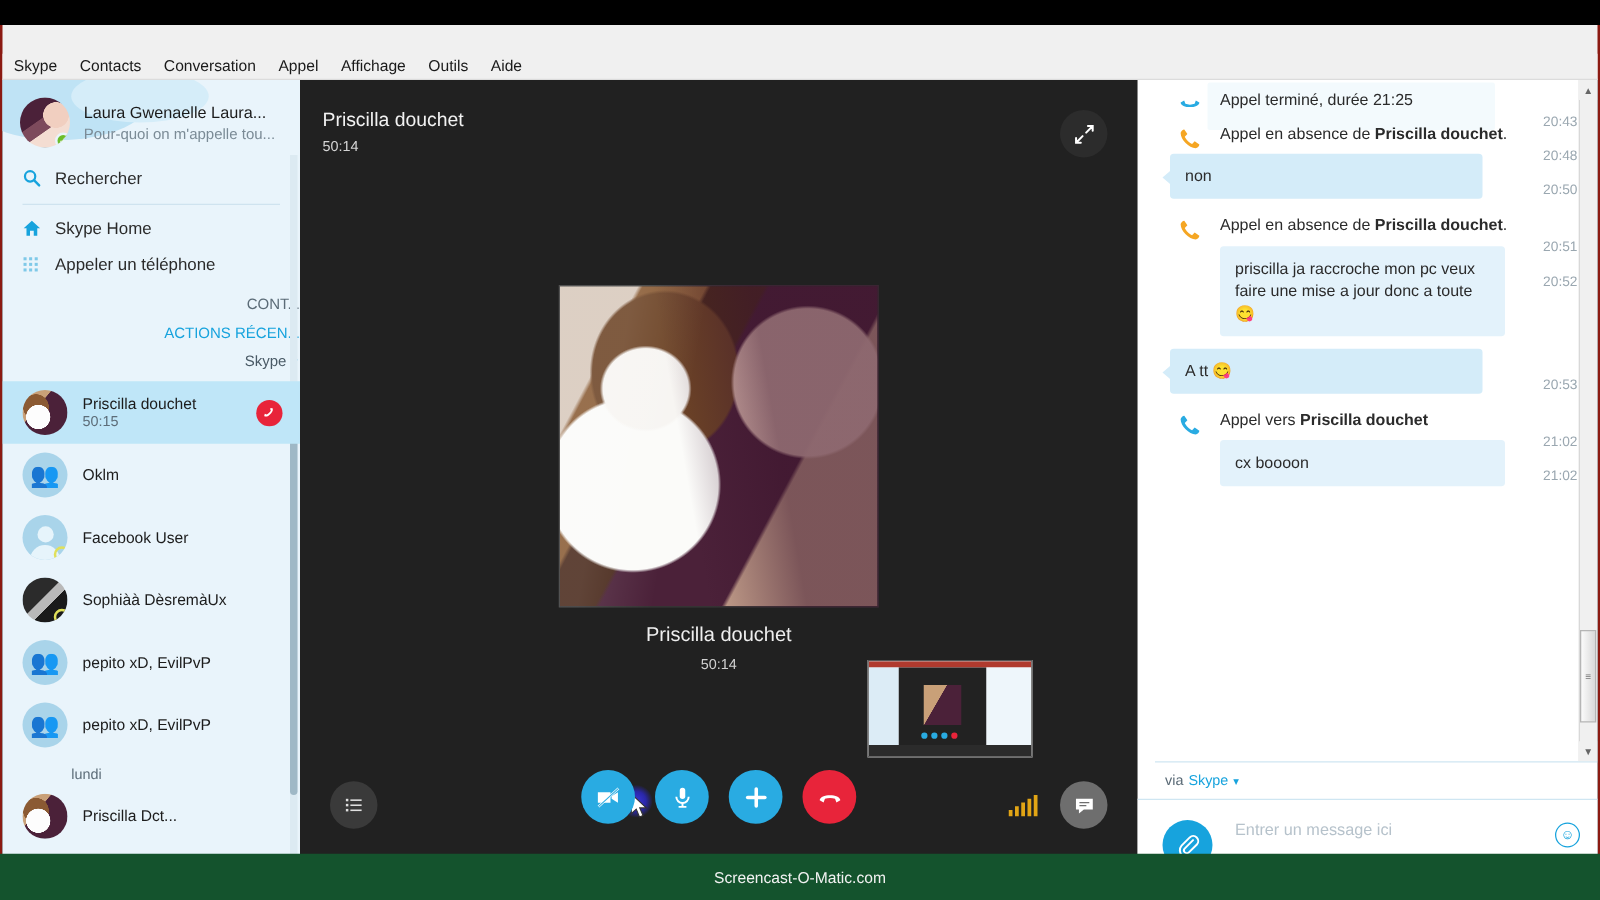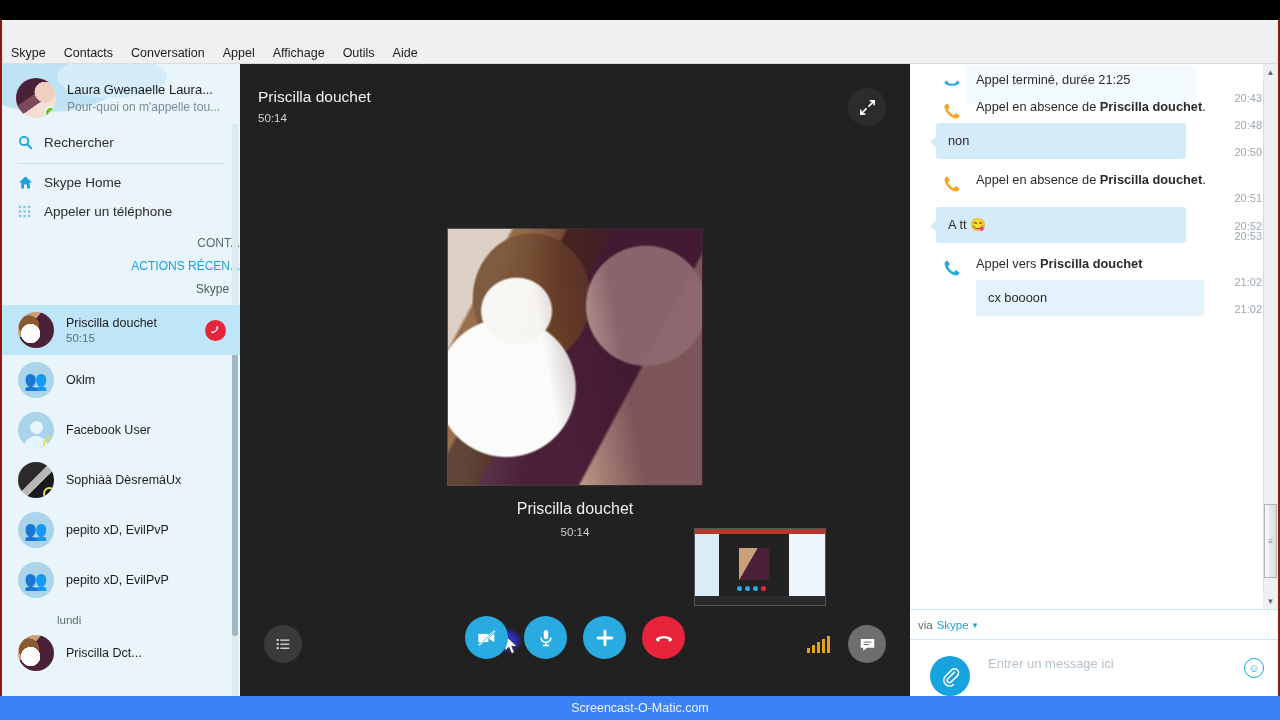--- a/index.html
+++ b/index.html
@@ -276,21 +276,21 @@
   .bubble.out-right { margin-left: 66px; margin-right: 74px; background: #ddeffb; }
   .bubble.pale { background: #e3f2fb; }
   .bubble .tail {
     position: absolute; left: -6px; top: 13px; width: 0; height: 0;
     border-top: 6px solid transparent; border-bottom: 6px solid transparent;
     border-right: 7px solid #d4ecf9;
   }
 
   .via-row {
     border-top: 1px solid #cfe6f2; height: 30px; display: flex; align-items: center;
-    padding-left: 8px; font-size: 11.5px; color: #5a6a76; flex: none;
+    padding-left: 8px; font-size: 11.5px; color: #5a6a76; flex: none; margin-left: 14px;
   }
   .via-row a { color: #17a3dd; margin-left: 4px; }
   .composer {
     flex: 1; position: relative; background: #fff;
     border-top: 1px solid #cfe6f2;
   }
   .clip {
     position: absolute; left: 20px; top: 16px; width: 40px; height: 40px;
     border-radius: 50%; background: #17a3dd;
     display: flex; align-items: center; justify-content: center;
@@ -319,22 +319,22 @@
   .chat-sb-up { top: 0; }
   .chat-sb-down { top: 529px; }
   .chat-sb-thumb {
     position: absolute; right: 1px; top: 440px; width: 13px; height: 74px;
     background: linear-gradient(to right,#fbfbfb,#d9d9d9); border: 1px solid #b5b5b5;
     display: flex; align-items: center; justify-content: center;
     font-size: 8px; color: #777;
   }
 
   .watermark {
-    position: absolute; left: 0; bottom: 0; width: 100%; height: 24px;
-    background: #3b82f6; display: flex; align-items: center; justify-content: center;
+    position: absolute; left: 0; bottom: 0; width: 100%; height: 37px;
+    background: #14532d; display: flex; align-items: center; justify-content: center;
   }
   .watermark span { font-size: 12.5px; color: #f2f2f2; }
 </style>
 </head>
 <body>
 
 <div id="app">
 
   <div class="titlebar">
     <div class="title-icon">S</div>
@@ -635,20 +635,23 @@
                 <path d="M6.5 3 C5 3 3 5 3 6.5 C3 13 11 21 17.5 21 C19 21 21 19 21 17.5 L16.5 14.5 L14 17 C11.5 16 8 12.5 7 10 L9.5 7.5 Z" fill="#f5a623"></path>
               </svg>
           </div>
           <div class="msg-text">
             <span>Appel en absence de </span><b>Priscilla douchet</b><span>.</span>
           </div>
           <div class="msg-time">20:51</div>
         </div>
 
         <div class="bubble-row">
+          <div class="bubble out-right pale">
+            <span>priscilla ja raccroche mon pc veux faire une mise a jour donc a toute 😋</span>
+          </div>
           <div class="msg-time">20:52</div>
         </div>
 
         <div class="bubble-row">
           <div class="bubble out-left">
             <div class="tail"></div>
             <span>A tt 😋</span>
           </div>
           <div class="msg-time">20:53</div>
         </div>

